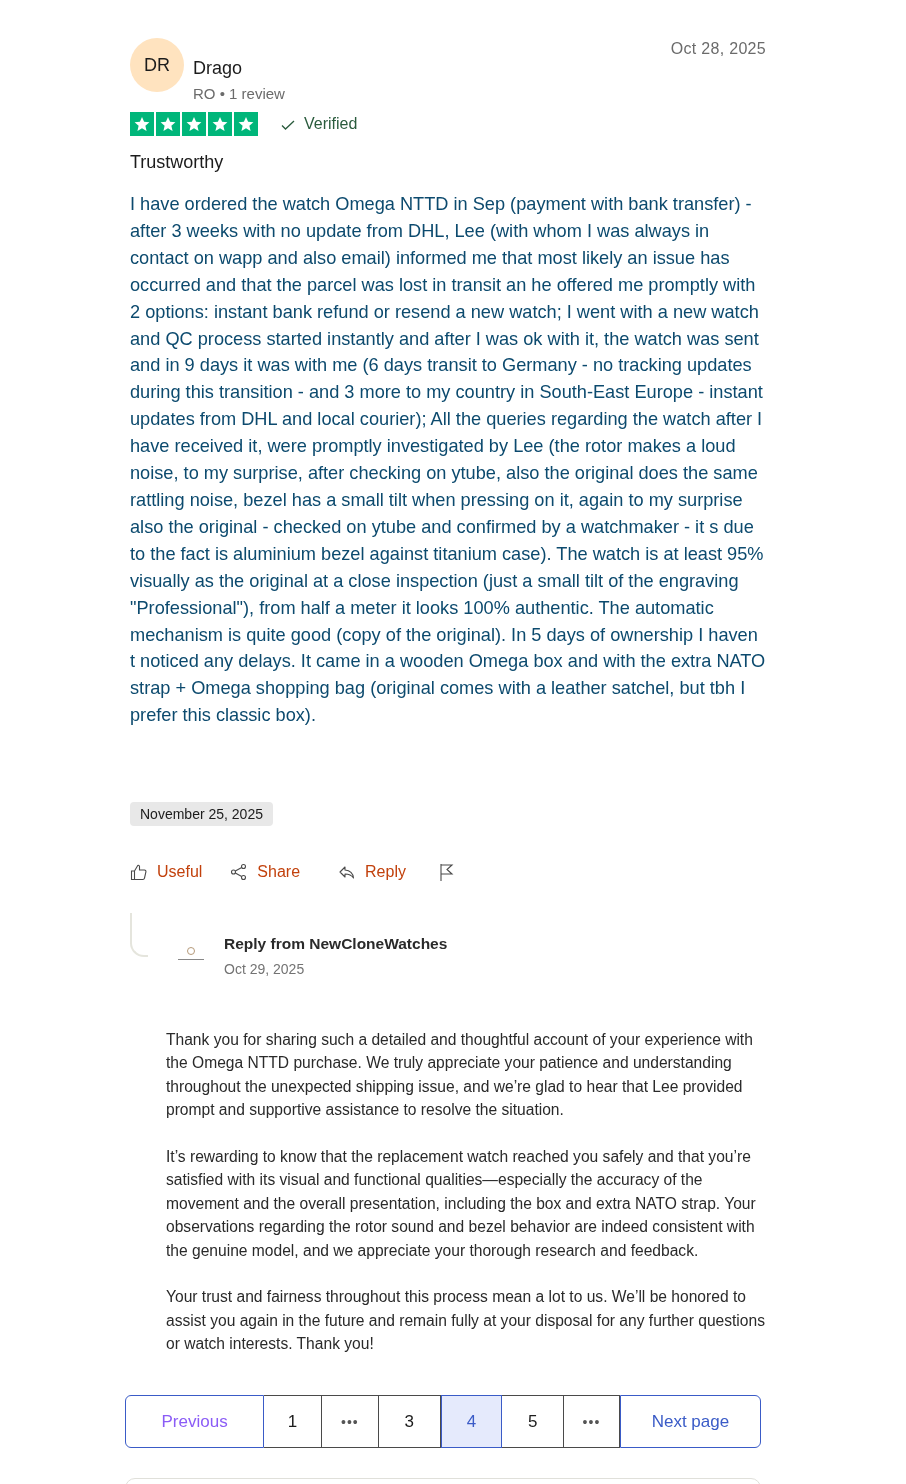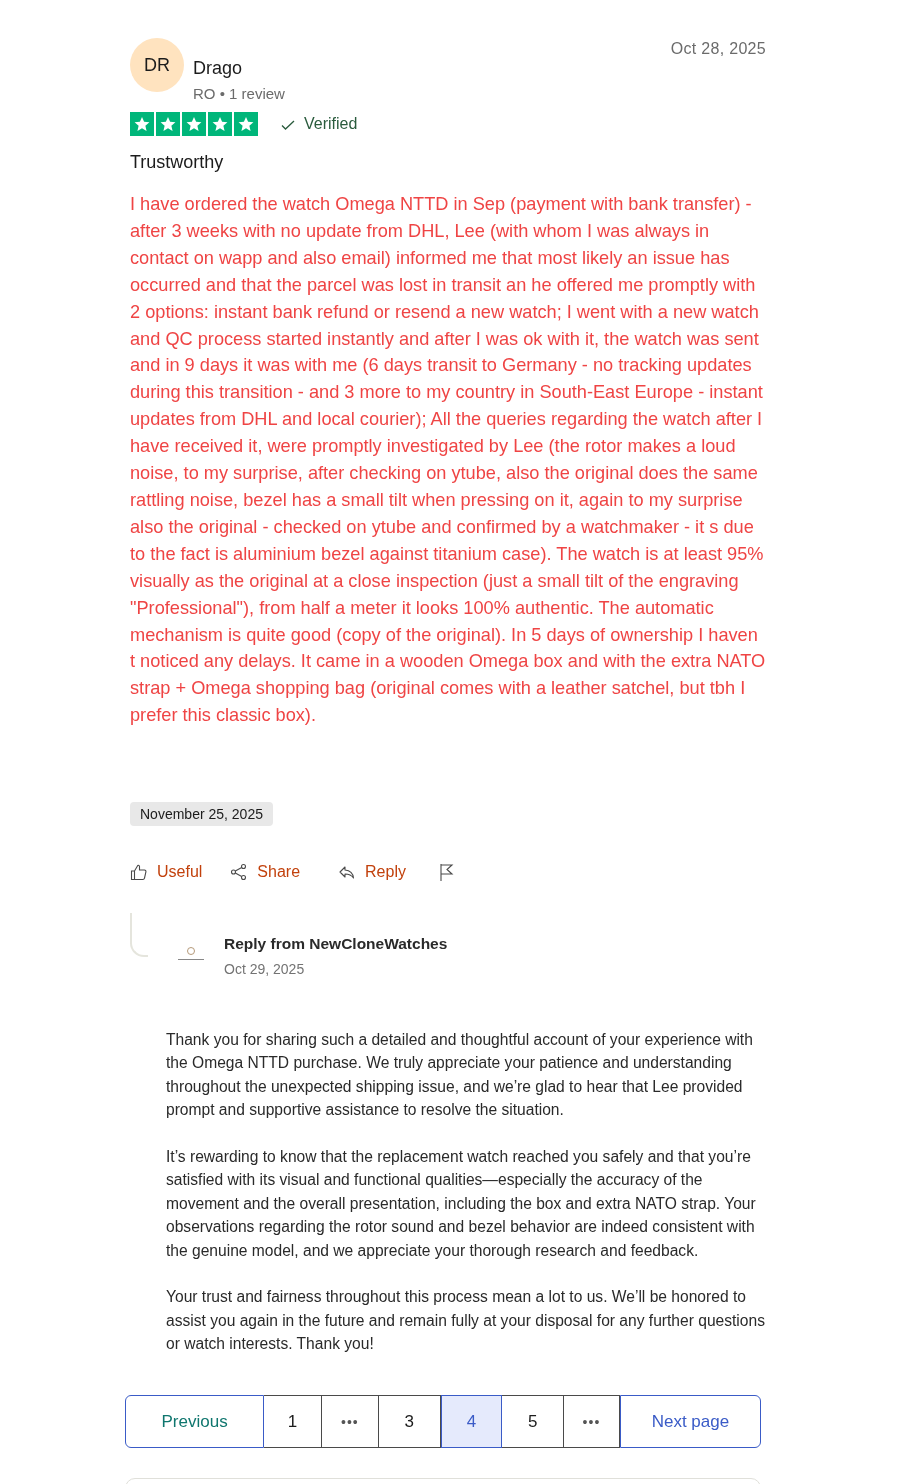--- a/index.html
+++ b/index.html
@@ -19,21 +19,21 @@
 
   .rating-row { position: absolute; top: 74px; left: 0; display: flex; align-items: center; }
   .stars { display: flex; gap: 2px; }
   .star { width: 24px; height: 24px; background: #00b67a; display: flex; align-items: center; justify-content: center; }
   .star svg { width: 18px; height: 18px; }
   .verified { display: flex; align-items: flex-end; margin-left: 22px; font-size: 16px; color: #2a5b3d; }
   .verified svg { width: 16px; height: 16px; margin-right: 8px; }
 
   .title { position: absolute; top: 112px; left: 0; font-size: 18px; font-weight: 500; color: #1c1c1c; line-height: 24px; }
 
-  .body-text { position: absolute; top: 153px; left: 0; width: 636px; font-size: 18.2px; line-height: 26.9px; color: #ef4444; white-space: pre-line; }
+  .body-text { position: absolute; top: 153px; left: 0; width: 636px; font-size: 18.2px; line-height: 26.9px; color: #0c4a6e; white-space: pre-line; }
 
   .date-of-experience { position: absolute; top: 764px; left: 0; background: #e8e8e8; border-radius: 4px;
                         padding: 3px 10px; font-size: 14px; color: #1c1c1c; line-height: 18px; }
 
   .actions { position: absolute; top: 825px; left: 0; display: flex; align-items: flex-end; font-size: 16px; color: #c2410c; }
   .action { display: flex; align-items: center; cursor: pointer; }
   .action svg { width: 18px; height: 18px; margin-right: 9px; }
   .action.useful { margin-right: 28px; }
   .action.share { margin-right: 38px; }
   .action.reply { margin-right: 32px; }
@@ -44,21 +44,21 @@
   .company-logo .circle { width: 8px; height: 8px; border-radius: 50%; border: 1px solid #b59a7a; }
   .company-logo .line { width: 26px; height: 1px; background: #888; margin-top: 4px; }
   .reply-from { position: absolute; left: 94px; top: 24px; font-size: 15.5px; font-weight: 600; color: #2a2a2a; }
   .reply-date { position: absolute; left: 94px; top: 50px; font-size: 14px; color: #737373; }
   .reply-text { position: absolute; left: 36px; top: 117px; width: 600px; font-size: 15.6px; line-height: 23.4px; color: #2a2a2a; }
   .reply-text p { margin-bottom: 23.4px; }
 
   .pagination { position: absolute; top: 1395px; left: 125px; width: 636px; height: 53px; display: flex; }
   .page-btn { height: 53px; display: flex; align-items: center; justify-content: center; font-size: 17px; color: #1c1c1c;
               border: 1px solid #4a4a4a; border-left: none; background: #fff; cursor: pointer; }
-  .page-btn.prev { width: 142px; border: 1px solid #3a5bc7; border-radius: 6px 0 0 6px; color: #0f766e; }
+  .page-btn.prev { width: 142px; border: 1px solid #3a5bc7; border-radius: 6px 0 0 6px; color: #8b5cf6; }
   .page-btn.next { width: 144px; border: 1px solid #3a5bc7; border-left: 1px solid #3a5bc7; border-radius: 0 6px 6px 0; color: #3a5bc7; }
   .page-btn.num1 { width: 59px; }
   .page-btn.ell { width: 58px; color: #555; font-size: 14px; letter-spacing: 1px; }
   .page-btn.num3 { width: 63px; }
   .page-btn.active { width: 63px; background: #e5eafc; color: #3a5bc7; border: 1px solid #3a5bc7; }
   .page-btn.num5 { width: 63px; border-left: none; }
   .page-btn.ell2 { width: 57px; color: #555; font-size: 14px; letter-spacing: 1px; }
 
   .next-card { position: absolute; top: 1478px; left: 125px; width: 636px; height: 30px; border: 1px solid #e0e0da; border-radius: 10px; }
 </style>

